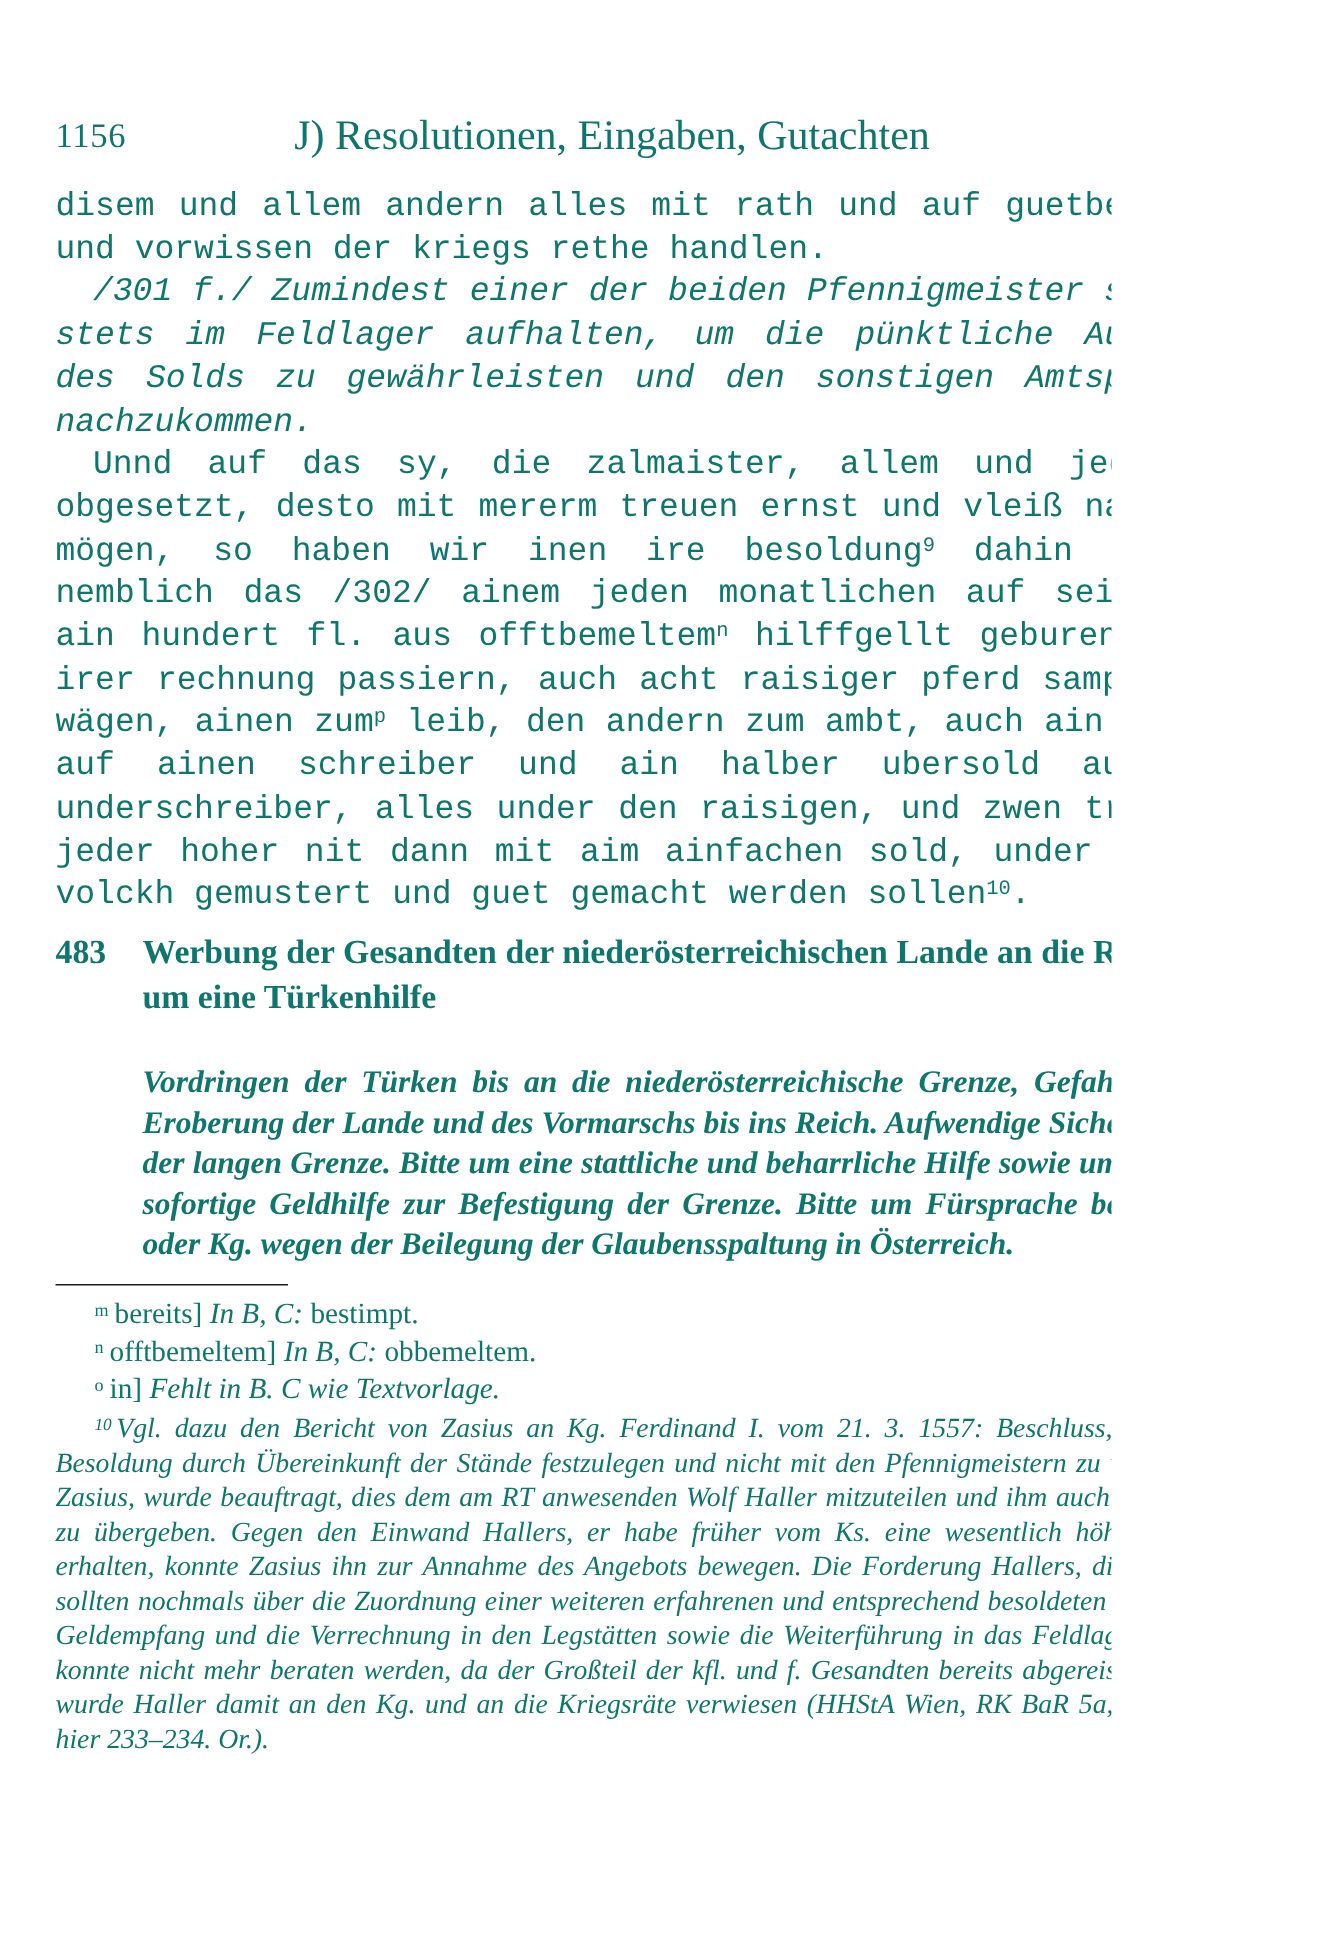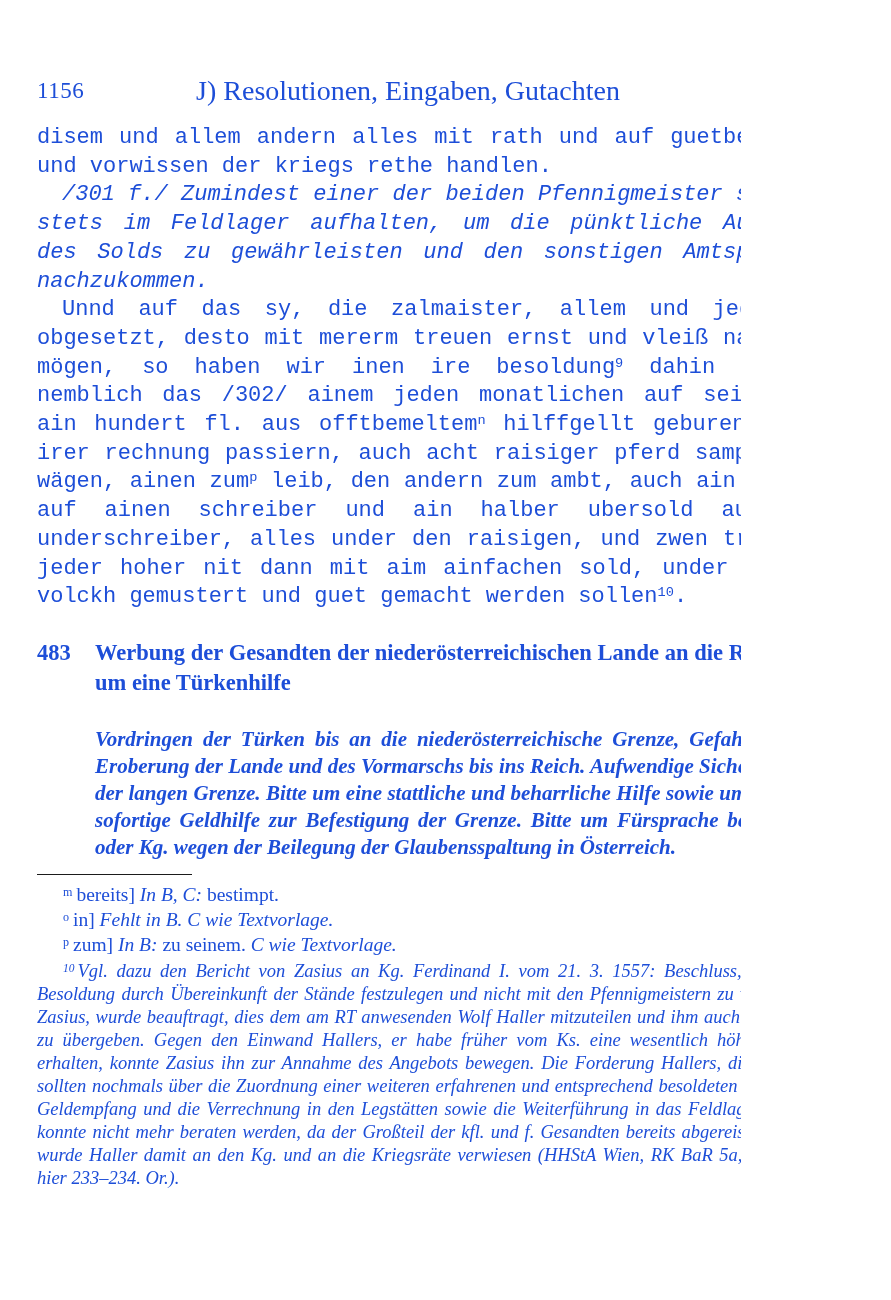--- a/index.html
+++ b/index.html
@@ -1,21 +1,21 @@
 <!DOCTYPE html>
 <html lang="de"><head>
 <meta charset="utf-8">
 <style>
   html, body { margin: 0; padding: 0; background: #ffffff; }
   .page {
     position: relative;
     width: 741px;
     height: 1300px;
     background: #ffffff;
-    color: #1d4ed8;
+    color: #0f766e;
     font-family: "Liberation Serif", "DejaVu Serif", serif;
     overflow: hidden;
   }
   .content {
     position: absolute;
     left: 37px;
     top: 78px;
     width: 818px;
   }
   
@@ -49,21 +49,21 @@
   .it { font-style: italic; }
   .sup {
     font-size: 0.62em;
     line-height: 0;
     position: relative;
     top: -0.45em;
   }
   .caps { font-size: 0.88em; letter-spacing: 0.8px; }
   
   .section-heading {
-    margin-top: 26px;
+    margin-top: 8px;
     display: flex;
     font-weight: bold;
     font-size: 22.5px;
     line-height: 30px;
   }
   .sec-num { flex: none; width: 58px; }
   .sec-title { flex: 1; text-align: justify; }
   
   .summary {
     margin: 28px 66px 0 58px;
@@ -118,22 +118,22 @@
       <span class="sec-title">Werbung der Gesandten der niederösterreichischen Lande an die Reichsstände um eine Türkenhilfe</span>
     </div>
 
     <p class="summary">Vordringen der Türken bis an die niederösterreichische Grenze, Gefahr der Eroberung der Lande und des Vormarschs bis ins Reich. Aufwendige Sicherung der langen Grenze. Bitte um eine stattliche und beharrliche Hilfe sowie um eine sofortige Geldhilfe zur Befestigung der Grenze. Bitte um Fürsprache bei Ks. oder Kg. wegen der Beilegung der Glaubensspaltung in Österreich.</p>
 
     <div class="apparatus">
       <div class="rule"></div>
 
       <div class="variants">
         <p><span class="sup">m</span><span><span>bereits] </span><span class="it">In B, C:</span><span> bestimpt.</span></span></p>
+        <p><span class="sup">n</span><span><span>offtbemeltem] </span><span class="it">In B, C:</span><span> obbemeltem.</span></span></p>
         <p><span class="sup">o</span><span><span>in] </span><span class="it">Fehlt in B. C wie Textvorlage.</span></span></p>
-        <p><span class="sup">p</span><span><span>zum] </span><span class="it">In B:</span><span> zu seinem. </span><span class="it">C wie Textvorlage.</span></span></p>
       </div>
 
       <div class="notes">
         <p><span class="sup it">10</span><span><span class="it">Vgl. dazu den Bericht von Zasius an Kg. Ferdinand I. vom 21. 3. 1557: Beschluss, die Höhe der Besoldung durch Übereinkunft der Stände festzulegen und nicht mit den Pfennigmeistern zu verhandeln. Er, Zasius, wurde beauftragt, dies dem am RT anwesenden Wolf Haller mitzuteilen und ihm auch die Instruktion zu übergeben. Gegen den Einwand Hallers, er habe früher vom Ks. eine wesentlich höhere Besoldung erhalten, konnte Zasius ihn zur Annahme des Angebots bewegen. Die Forderung Hallers, die Reichsstände sollten nochmals über die Zuordnung einer weiteren erfahrenen und entsprechend besoldeten Person für den Geldempfang und die Verrechnung in den Legstätten sowie die Weiterführung in das Feldlager verhandeln, konnte nicht mehr beraten werden, da der Großteil der kfl. und f. Gesandten bereits abgereist war. Deshalb wurde Haller damit an den Kg. und an die Kriegsräte verwiesen (HHStA Wien, RK BaR 5a, fol. 232–236’, hier 233–234. Or.).</span></span></p>
       </div>
     </div>
 
   </div>
 </div>
 

